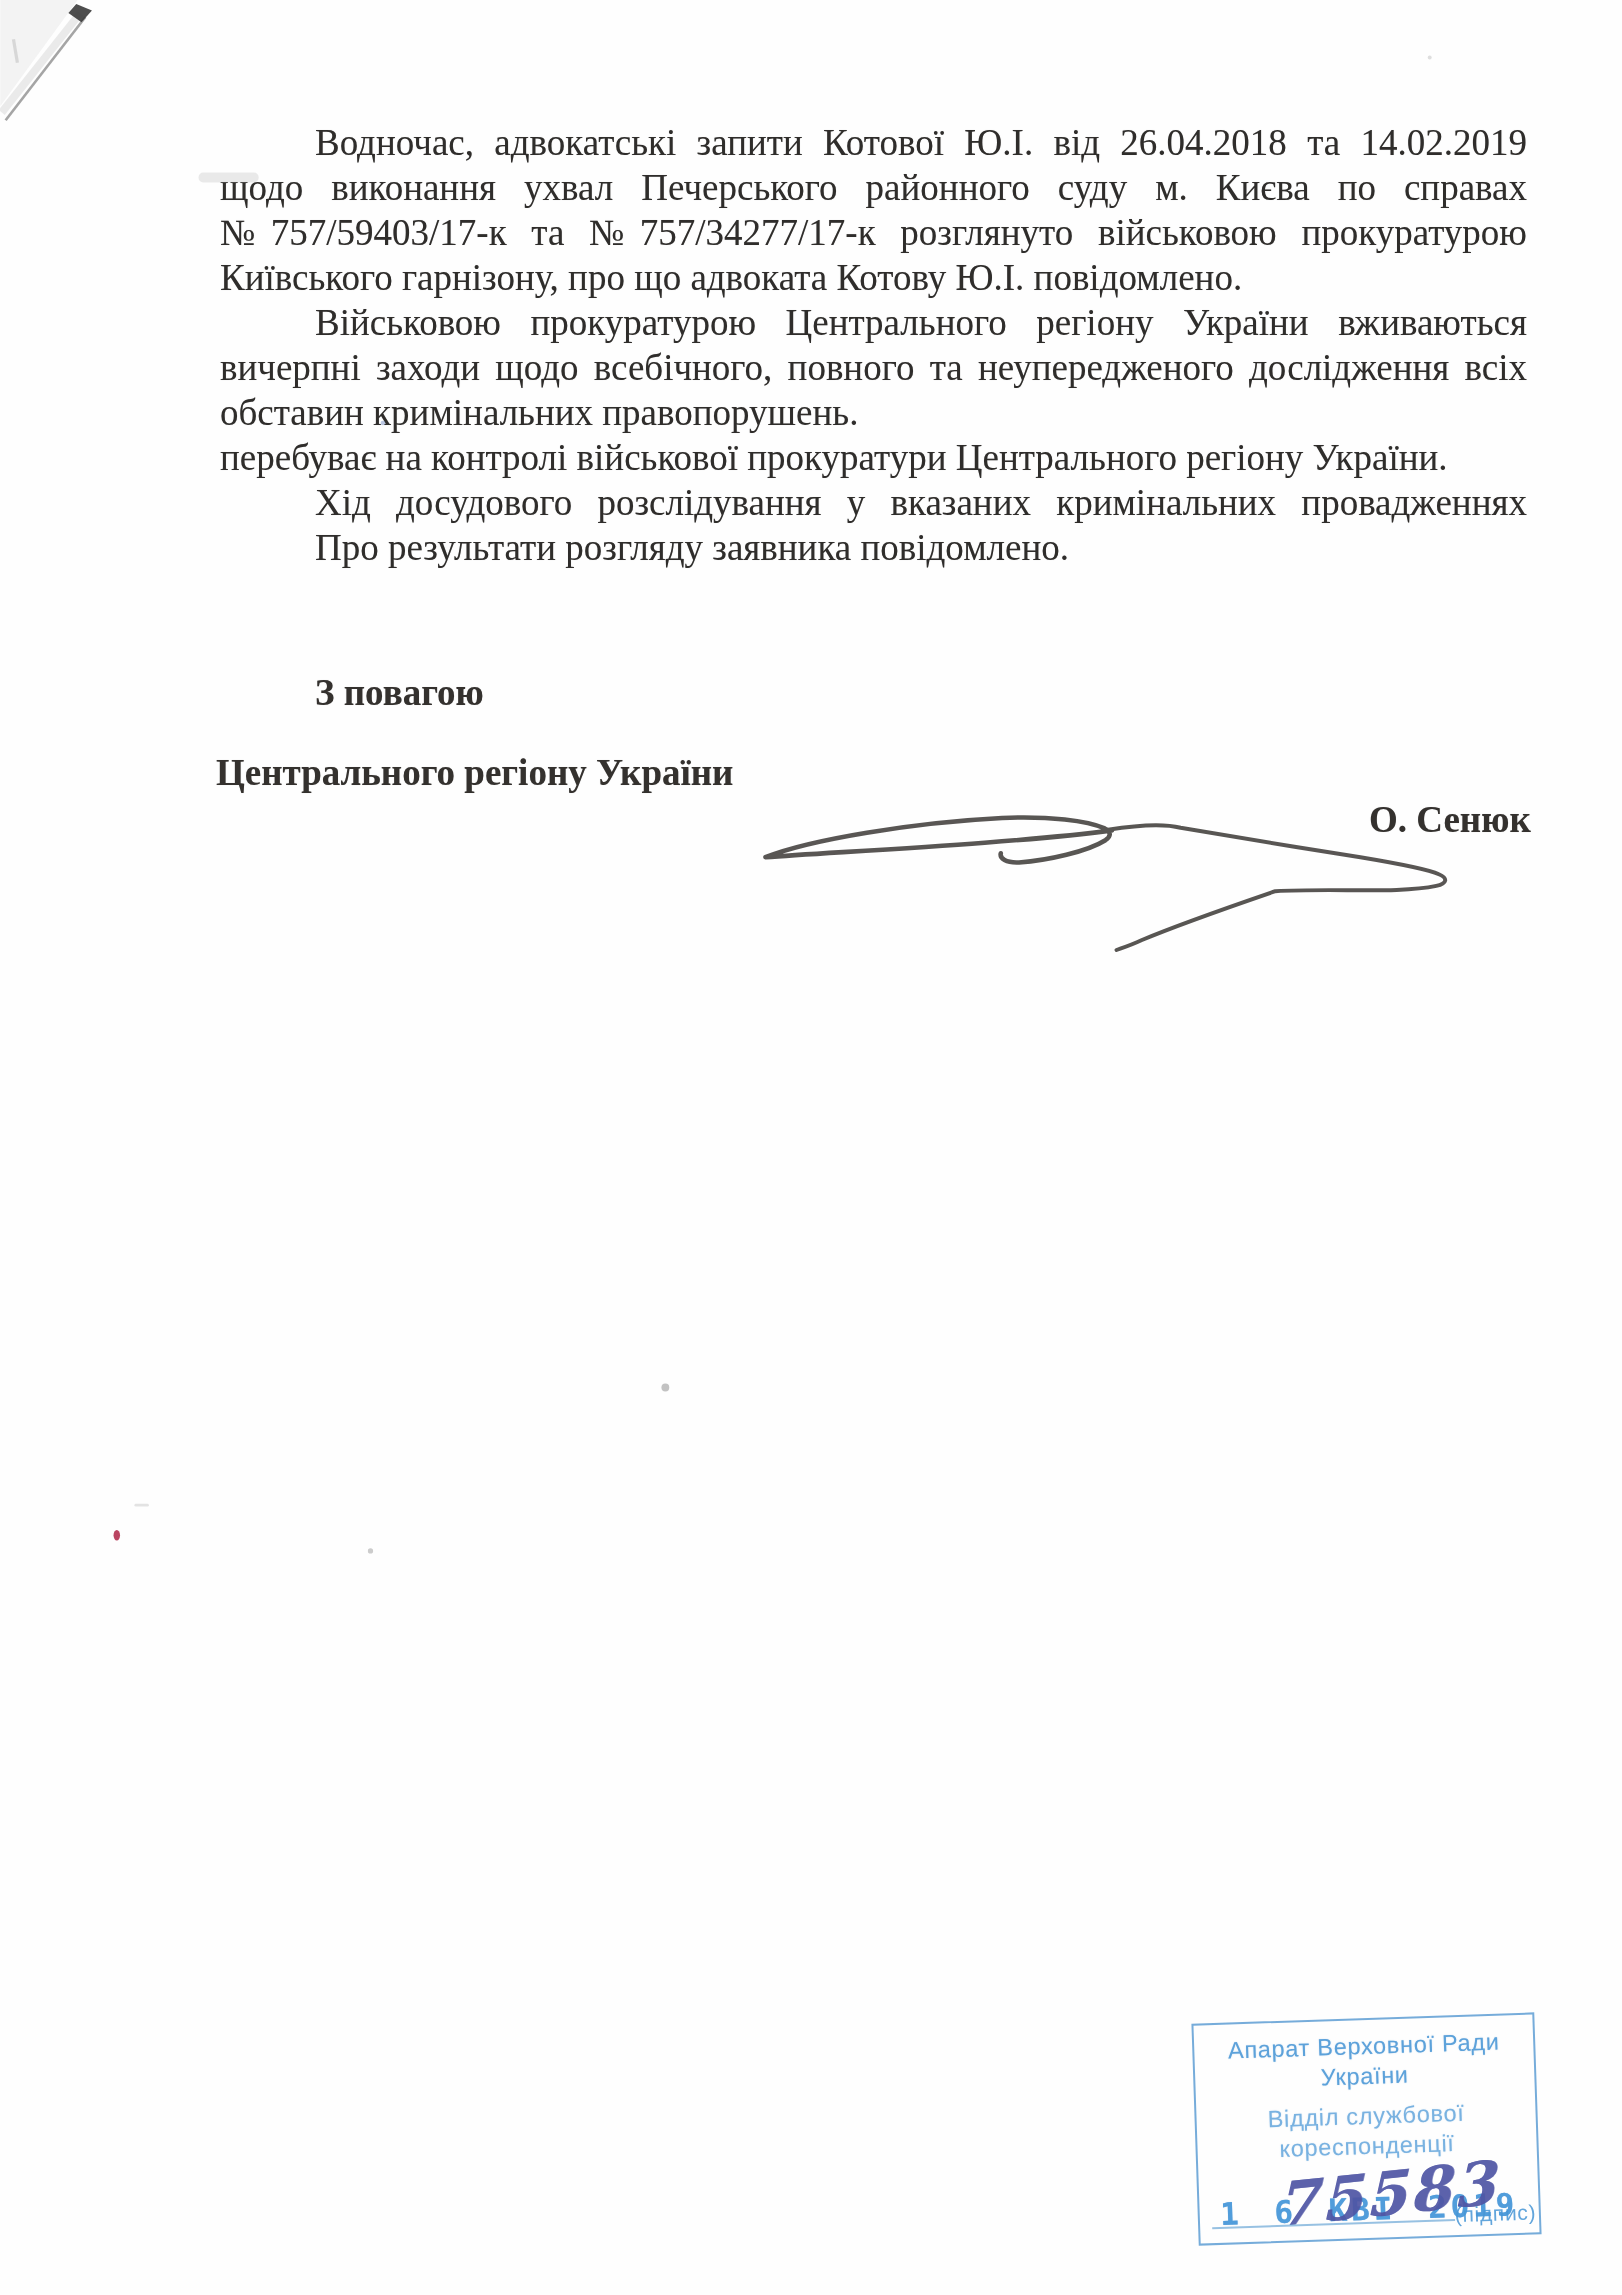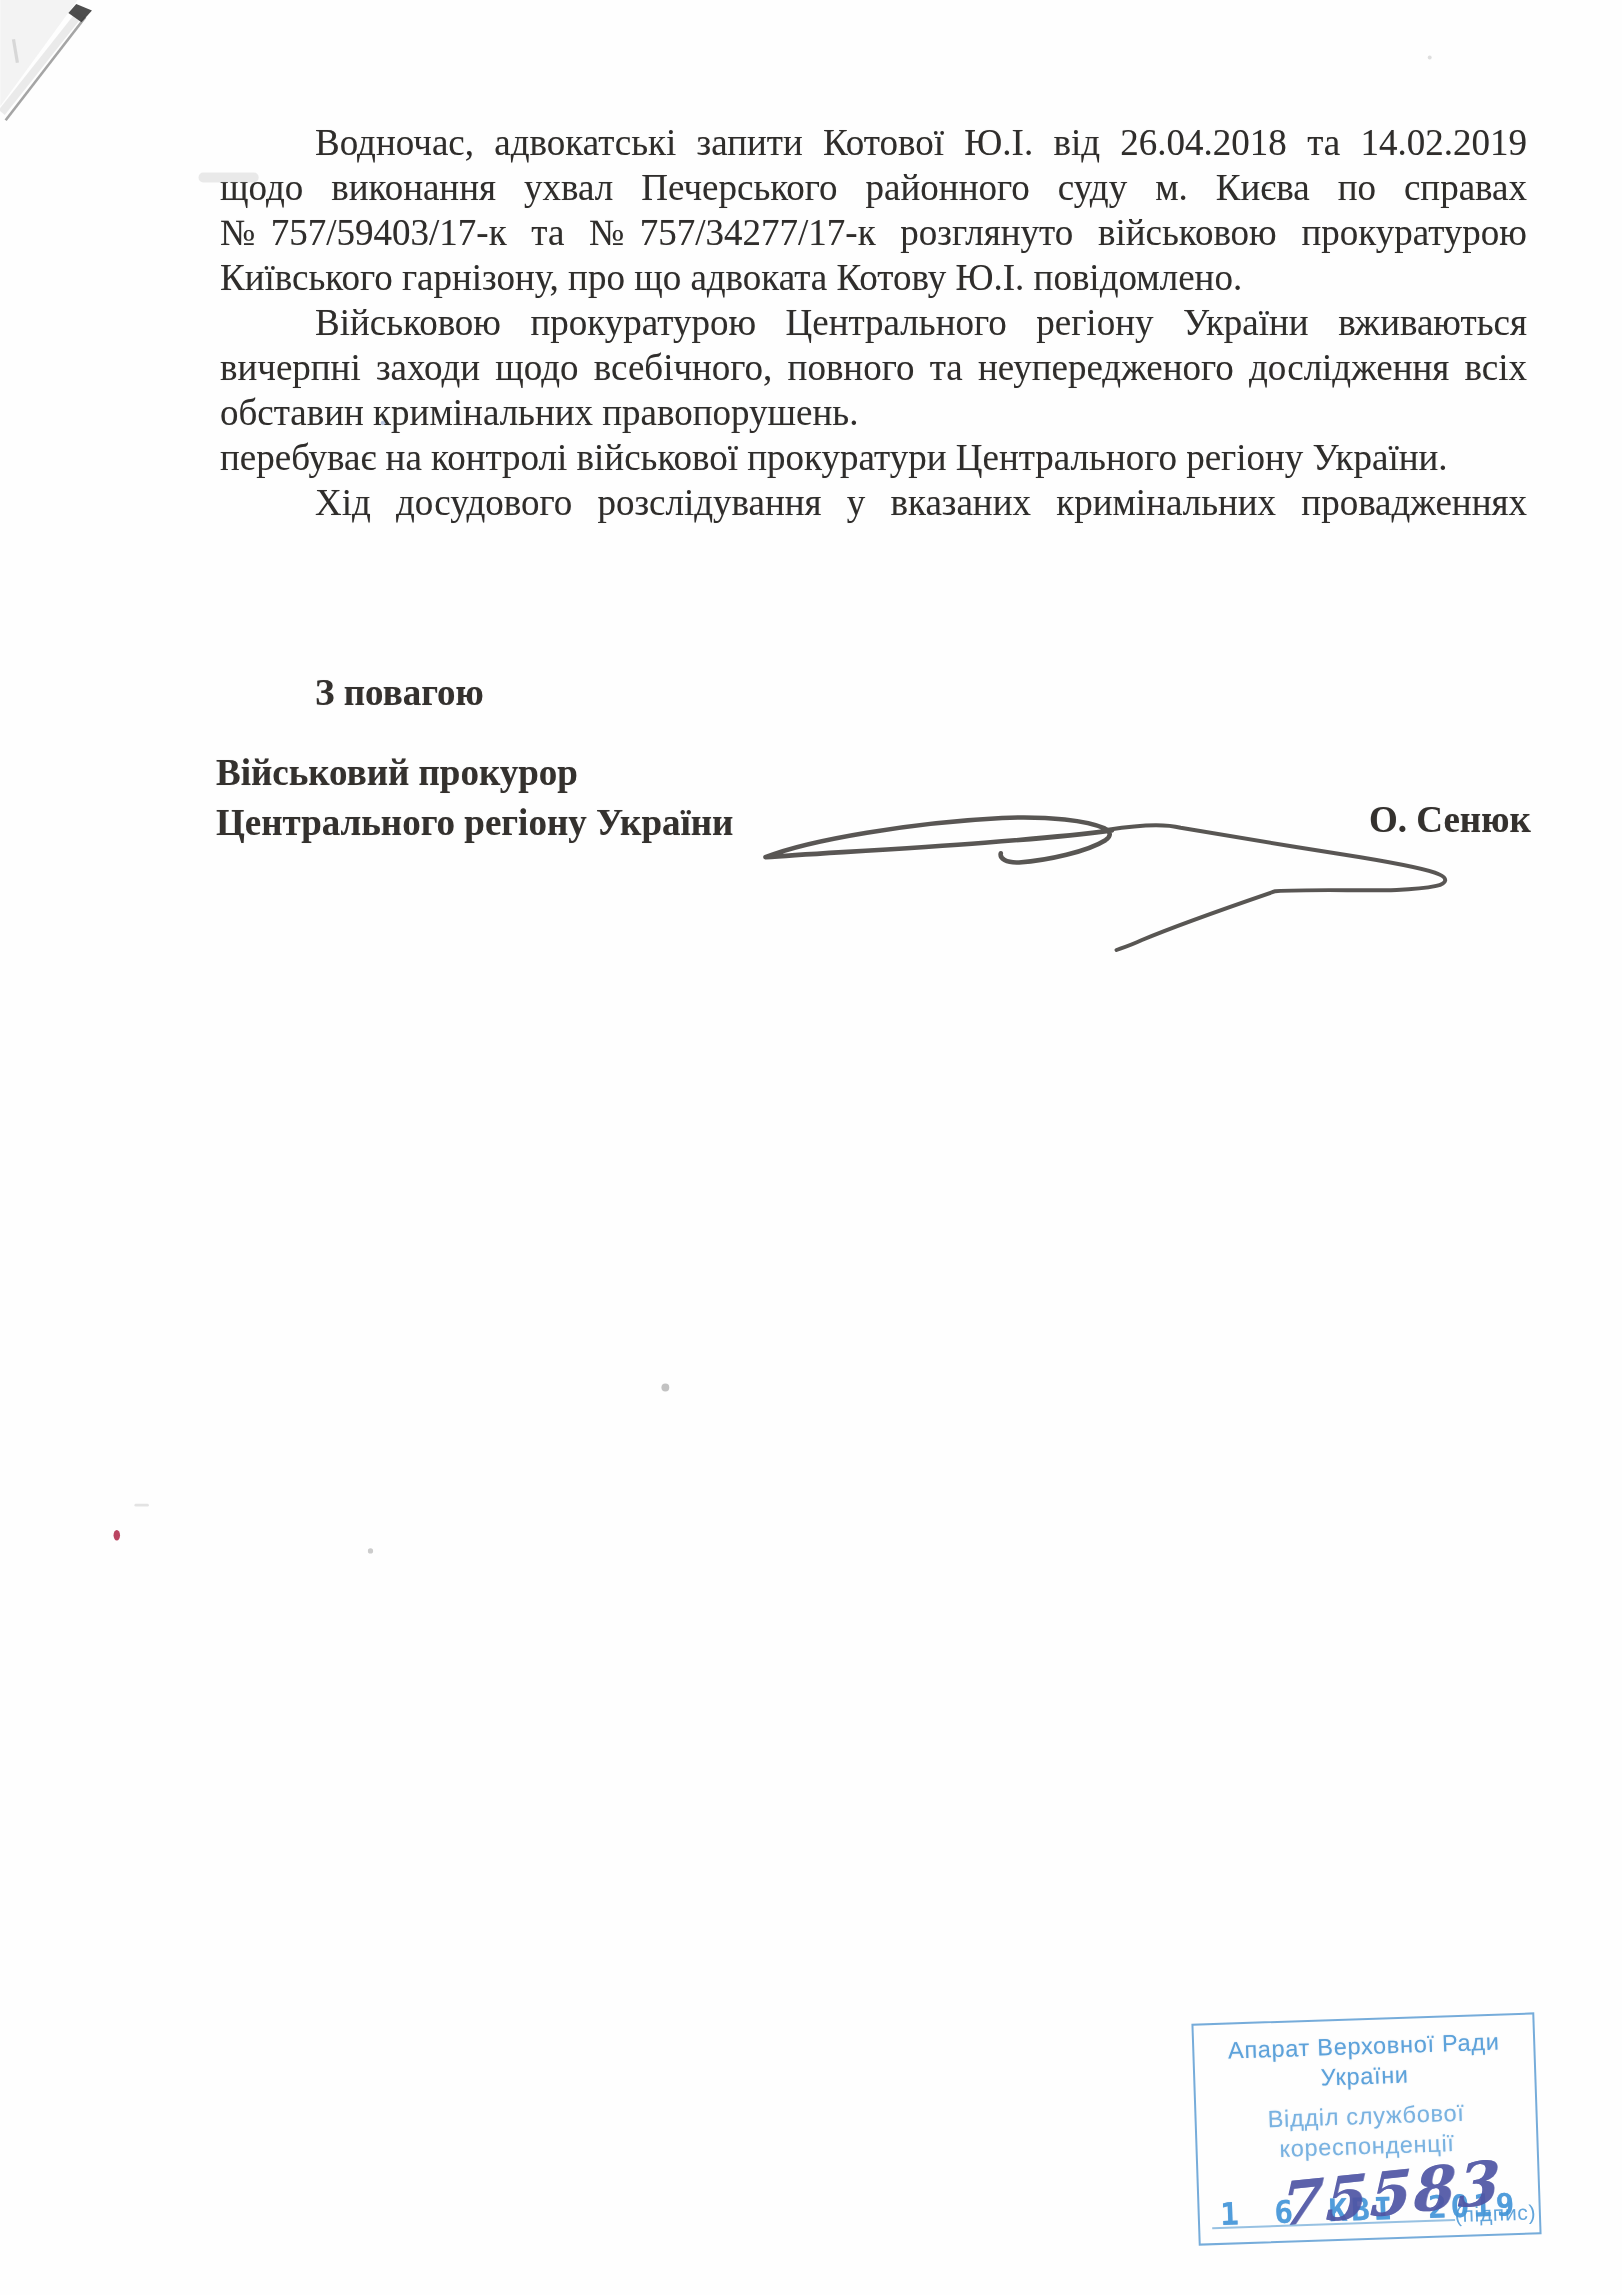--- a/index.html
+++ b/index.html
@@ -91,26 +91,28 @@
     </div>
     <div>
       <div class="line jline indent">Військовою прокуратурою Центрального регіону України вживаються</div>
       <div class="line jline">вичерпні заходи щодо всебічного, повного та неупередженого дослідження всіх</div>
       <div class="line lastline">обставин кримінальних правопорушень.</div>
     </div>
     <div>
       <div class="line lastline">перебуває на контролі військової прокуратури Центрального регіону України.</div>
       <div class="line jline indent">Хід досудового розслідування у вказаних кримінальних провадженнях</div>
     </div>
+    <div>
+      <div class="line lastline indent">Про результати розгляду заявника повідомлено.</div>
+    </div>
   </div>
 
   <div class="closing">З повагою</div>
 
   <div class="sigblock">
-    <div>Військовий прокурор</div>
     <div>Центрального регіону України</div>
   </div>
   <div class="signer">О. Сенюк</div>
 
   <svg class="overlay" width="1623" height="2295" viewBox="0 0 2481 3510">
 
     <g fill="none" stroke="#4b4845" stroke-linecap="round" stroke-linejoin="round" opacity="0.92">
       <path stroke-width="7" d="M 1700 1270
                                 C 1560 1289, 1295 1302, 1170 1311
                                 C 1238 1284, 1395 1258, 1532 1251

